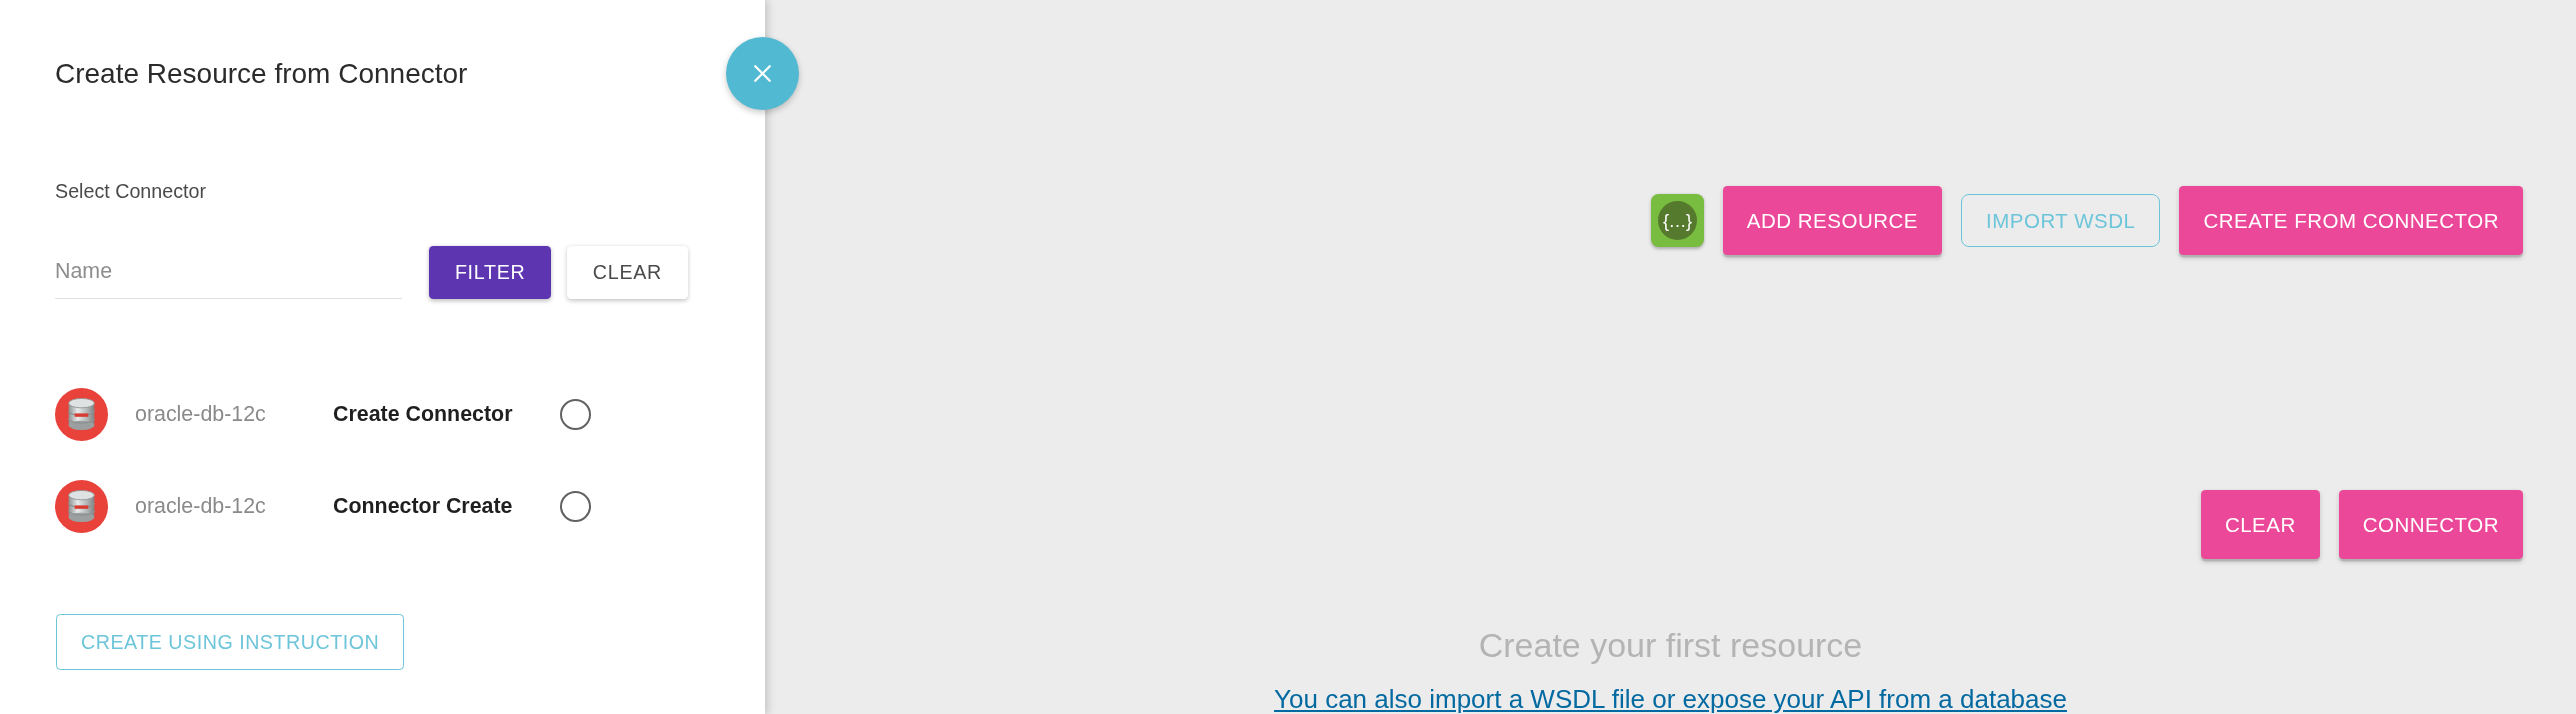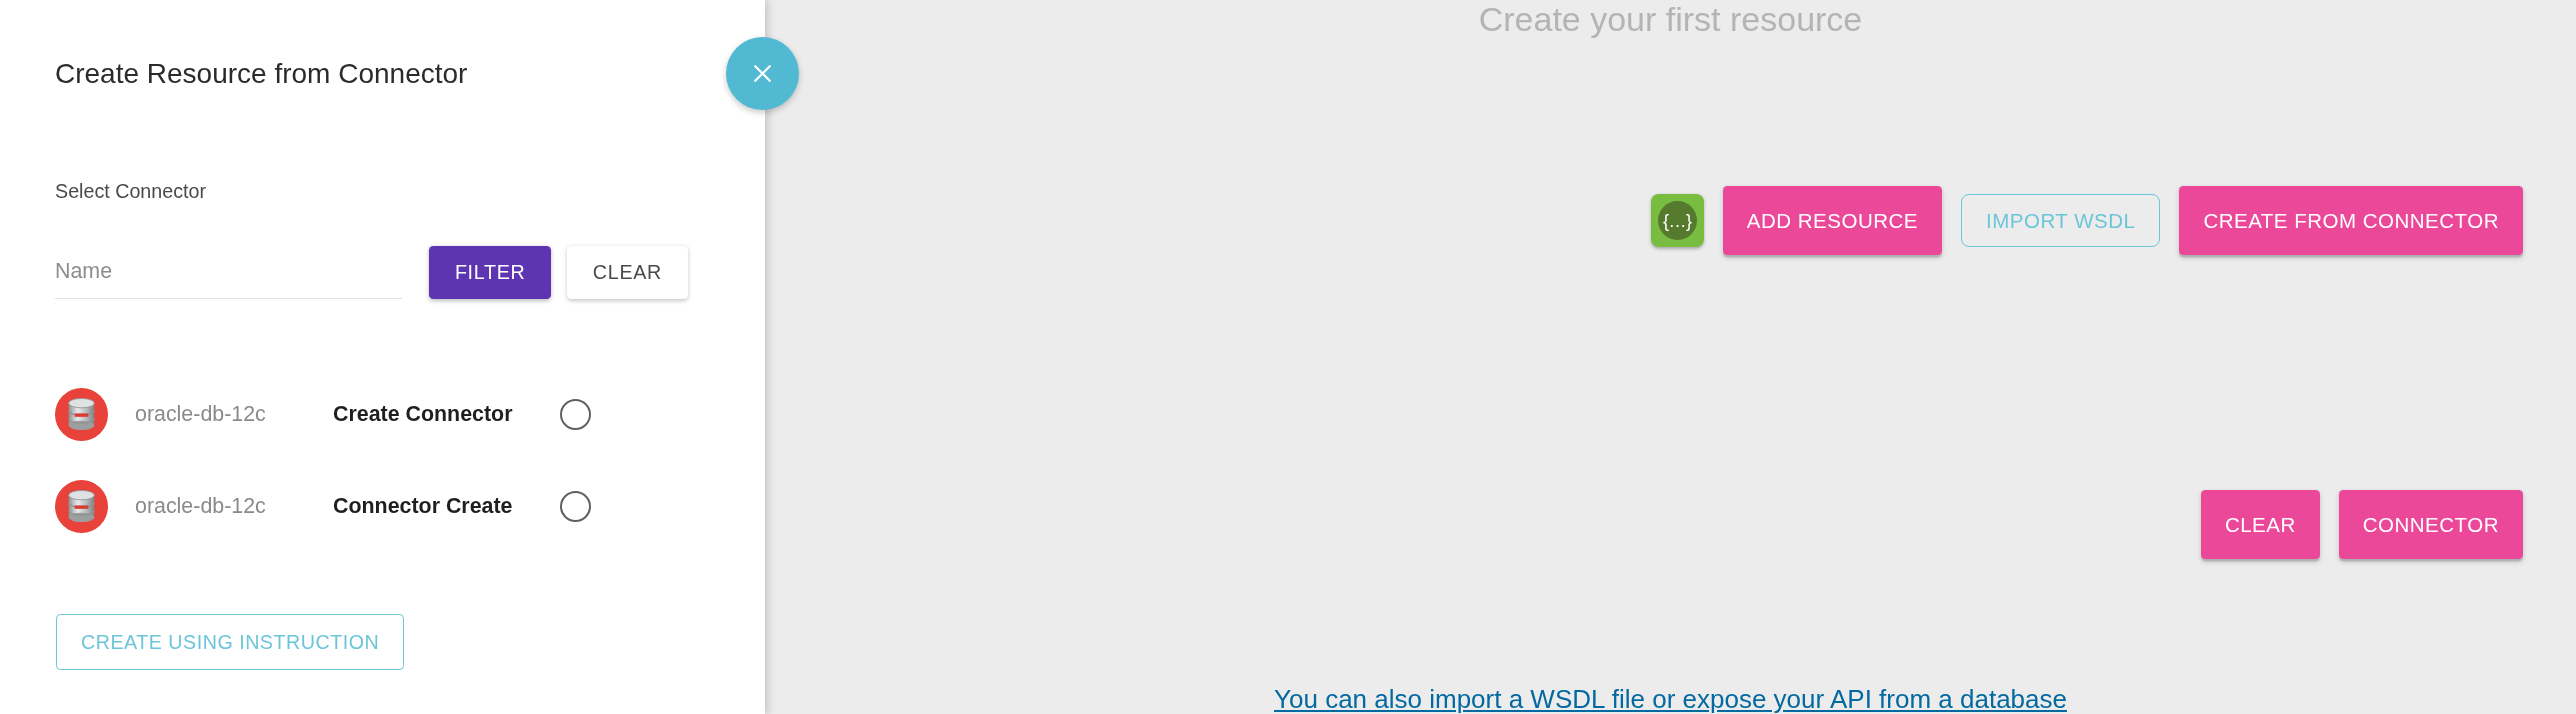--- a/index.html
+++ b/index.html
@@ -92,21 +92,21 @@
 
   .empty-state {
     position: absolute;
     left: 765px;
     top: 0;
     width: 1811px;
     height: 715px;
     display: flex;
     flex-direction: column;
     align-items: center;
-    justify-content: space-between;
+    justify-content: flex-end;
     pointer-events: none;
     border-radius: 24px;
   }
   .empty-title {
     font-size: 34px;
     color: #b4b4b4;
     font-weight: 400;
     margin-bottom: 19px;
   }
   .empty-sub {

